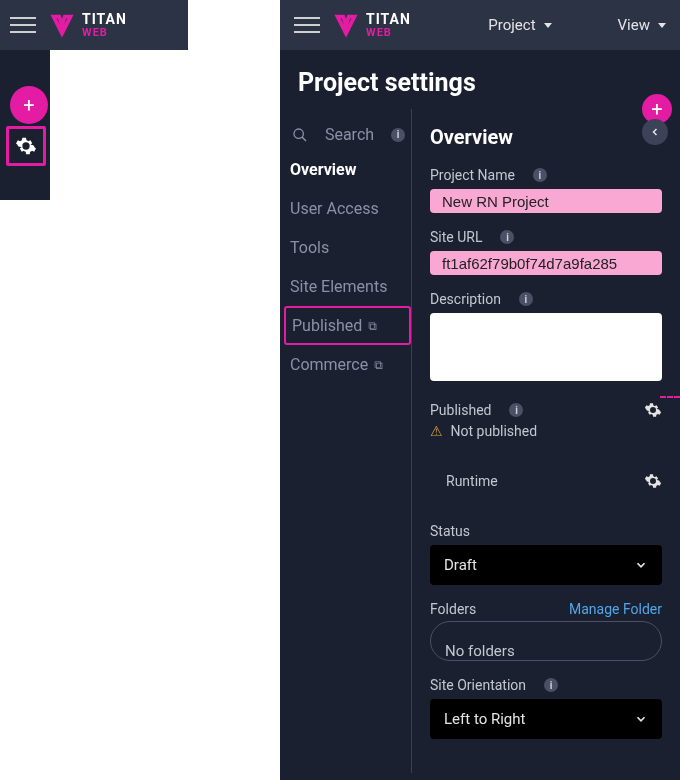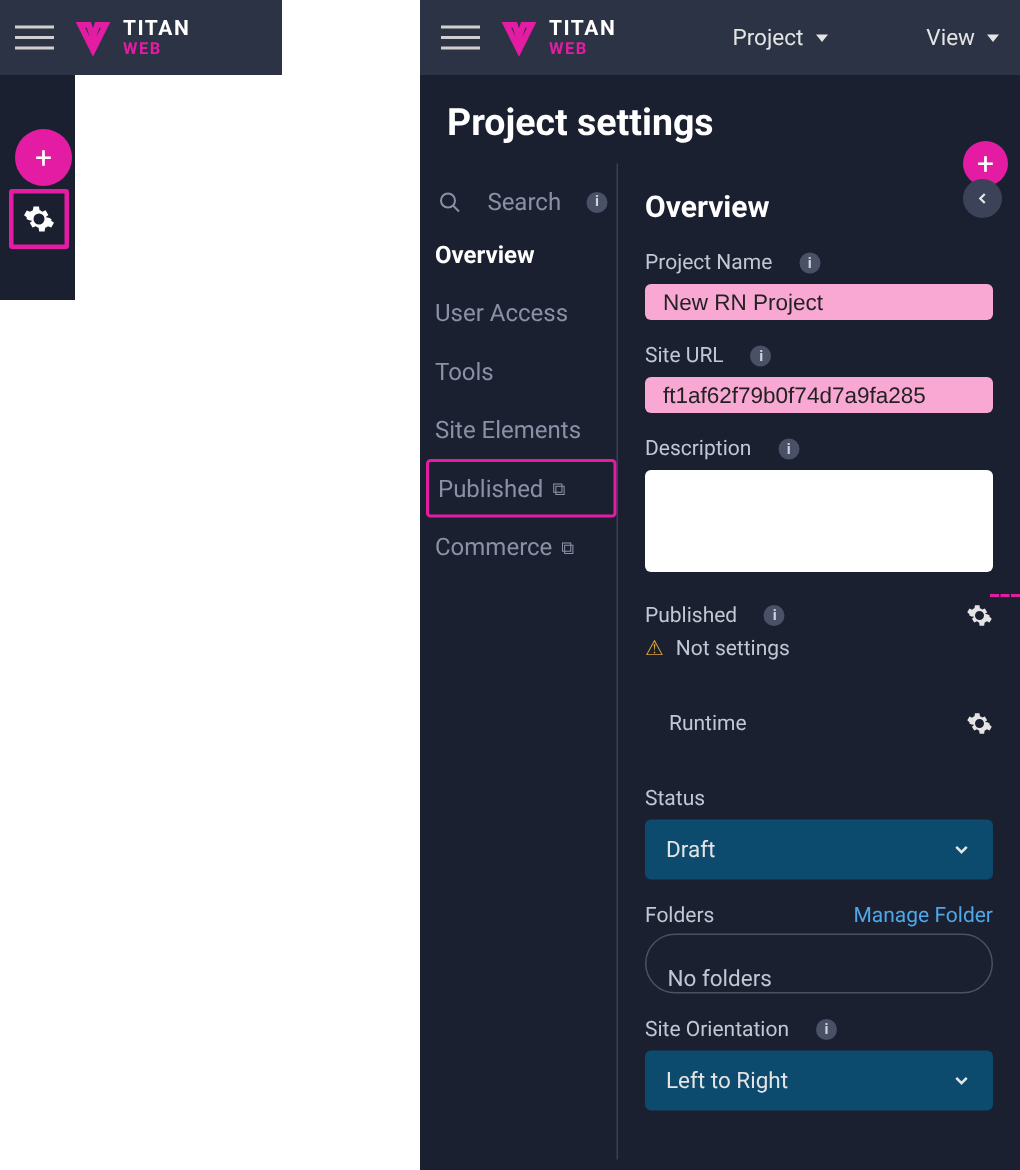--- a/index.html
+++ b/index.html
@@ -166,21 +166,21 @@
 
     .row-inline {
       display:flex; align-items:center; justify-content:space-between;
       margin-bottom: 4px;
     }
     .cog-icon { cursor:pointer; color:#e4e4e4; }
     .warn-line { display:flex; align-items:center; gap:8px; color:#c3c6d3; font-size:14px; margin-bottom:18px;}
     .warn-tri { color:#d9a440; font-size:14px; }
 
     .select-box {
-      width:100%; height:40px; background:#0c4a6e; border-radius:4px;
+      width:100%; height:40px; background:#000000; border-radius:4px;
       display:flex; align-items:center; justify-content:space-between;
       padding:0 14px; font-size:15px; color:#e4e4e4; cursor:pointer;
     }
     .folder-box {
       width:100%; height:40px; background:transparent; border:1px solid #4a5066; border-radius:20px;
       display:flex; align-items:flex-end; padding:0 14px; font-size:15px; color:#c3c6d3;
     }
     .link-text { color:#4fa7e8; font-size:14px; cursor:pointer; }
 
     .dashed-hint {
@@ -321,21 +321,21 @@
             <span class="info-dot">i</span>
           </div>
         <span class="cog-icon">
           <svg width="18" height="18" viewBox="0 0 24 24" fill="#e4e4e4">
               <path d="M12 8a4 4 0 100 8 4 4 0 000-8zm9 4a7 7 0 01-.1 1.2l2 1.6-2 3.4-2.4-1a7 7 0 01-2 1.2l-.4 2.6h-4l-.4-2.6a7 7 0 01-2-1.2l-2.4 1-2-3.4 2-1.6A7 7 0 013 12a7 7 0 01.1-1.2l-2-1.6 2-3.4 2.4 1a7 7 0 012-1.2L8 2.9h4l.4 2.6a7 7 0 012 1.2l2.4-1 2 3.4-2 1.6A7 7 0 0121 12z"></path>
             </svg>
         </span>
       </div>
       <div class="warn-line">
         <span class="warn-tri">⚠</span>
-        <span>Not settings</span>
+        <span>Not published</span>
       </div>
 
       <div class="row-inline" style="margin-bottom:18px;">
         <div class="field-label" style="margin:16px;">
             <span>Runtime</span>
           </div>
         <span class="cog-icon">
           <svg width="18" height="18" viewBox="0 0 24 24" fill="#e4e4e4">
               <path d="M12 8a4 4 0 100 8 4 4 0 000-8zm9 4a7 7 0 01-.1 1.2l2 1.6-2 3.4-2.4-1a7 7 0 01-2 1.2l-.4 2.6h-4l-.4-2.6a7 7 0 01-2-1.2l-2.4 1-2-3.4 2-1.6A7 7 0 013 12a7 7 0 01.1-1.2l-2-1.6 2-3.4 2.4 1a7 7 0 012-1.2L8 2.9h4l.4 2.6a7 7 0 012 1.2l2.4-1 2 3.4-2 1.6A7 7 0 0121 12z"></path>
             </svg>

